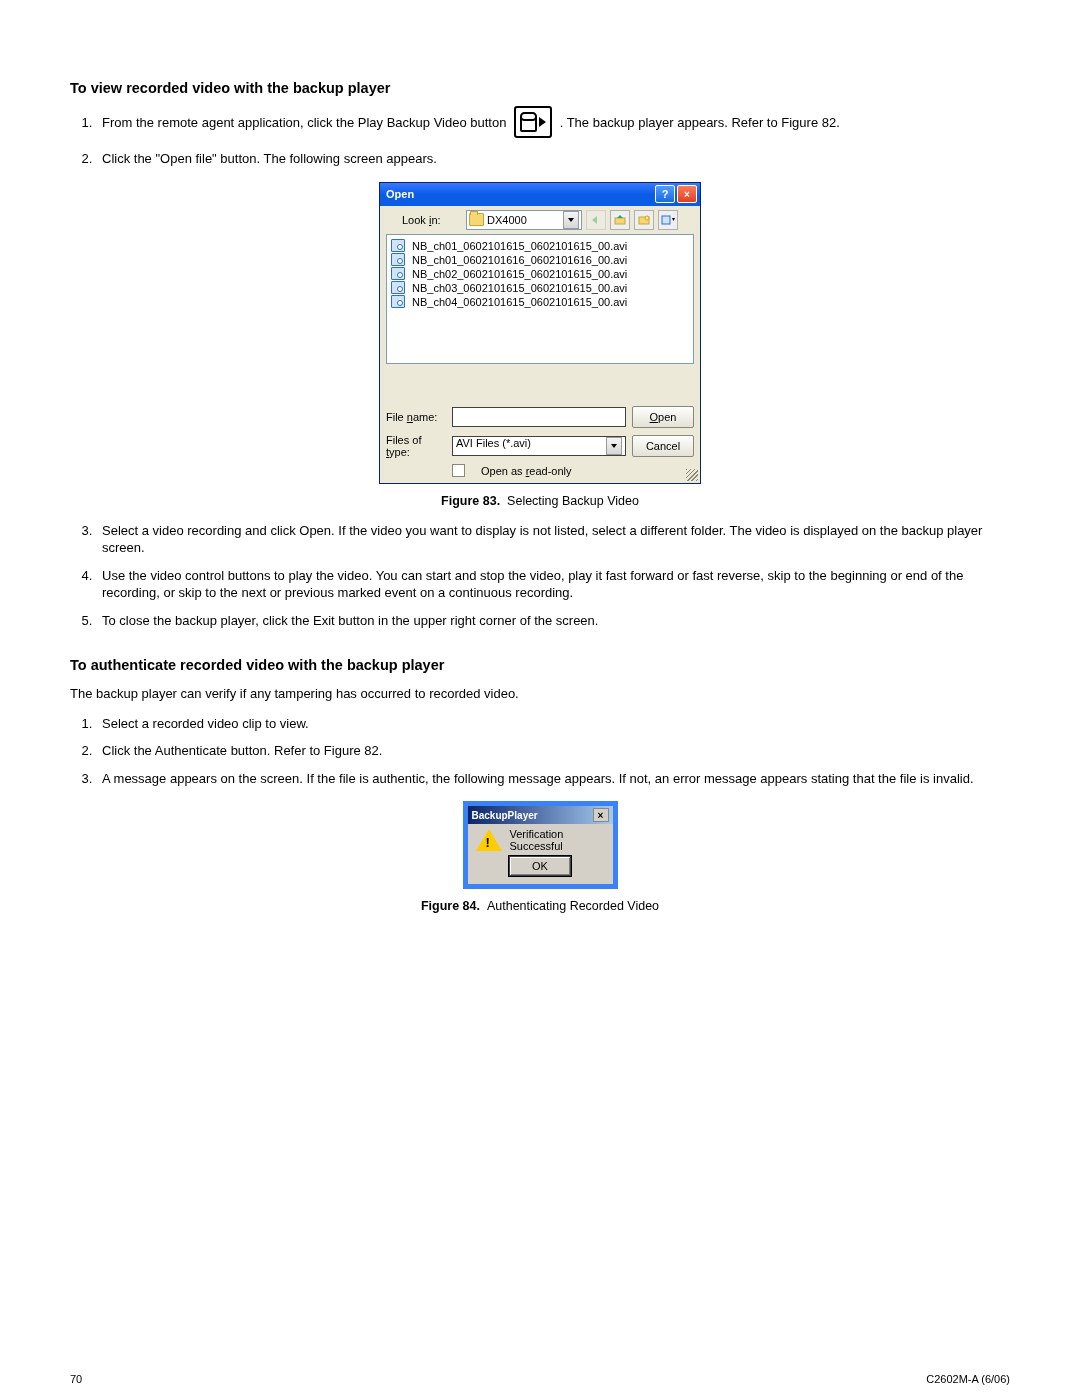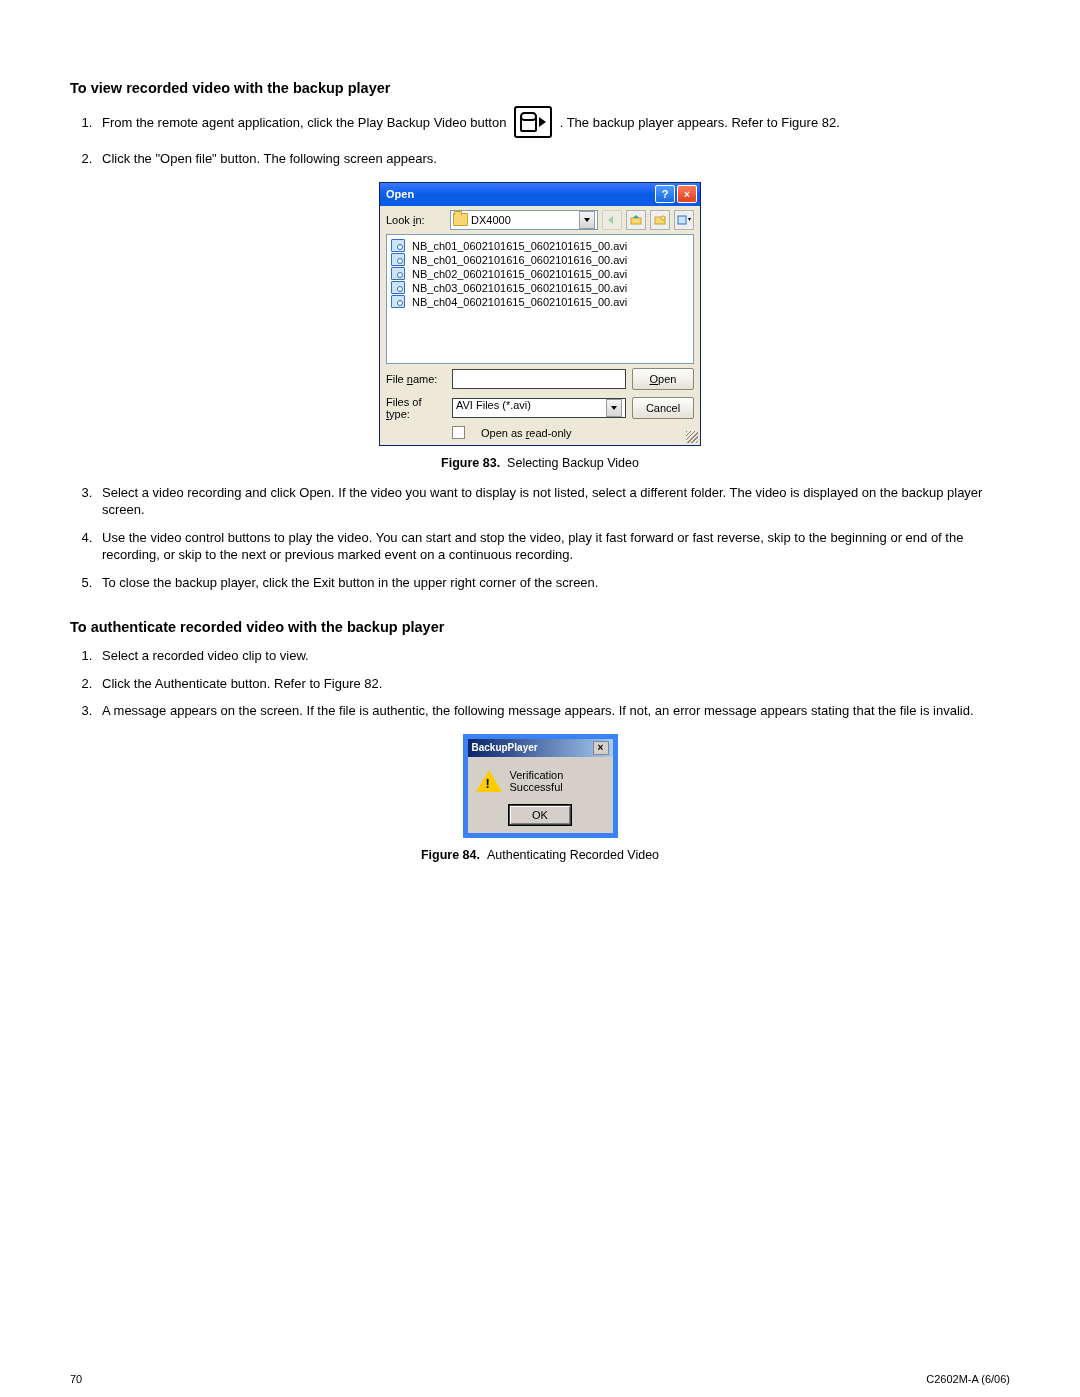--- a/index.html
+++ b/index.html
@@ -102,21 +102,21 @@
     align-items: center;
     justify-content: center;
     font-family: Arial;
   }
   .xp-help { background: linear-gradient(#4e9dff,#1a6ae0); color: #fff; font-size: 11px; }
   .xp-close { background: linear-gradient(#ff7a5a,#e04020); color:#fff; font-size: 10px; font-weight:bold; }
 
   .xp-row {
     display: flex;
     align-items: center;
-    padding: 4px 6px;
+    padding: 4px 22px;
     gap: 4px;
   }
   .xp-label { width: 60px; text-decoration: none; }
   .xp-label u { text-decoration: underline; }
   .xp-select {
     flex: 1;
     background: #fff;
     border: 1px solid #7f9db9;
     height: 18px;
     display: flex;
@@ -170,35 +170,35 @@
   .xp-btn{
     width:60px; height:20px; background:linear-gradient(#fefefe,#e4e2d6);
     border:1px solid #8a867a; border-radius:2px;
     display:flex;align-items:center;justify-content:center;
     font-family:Tahoma,Arial,sans-serif;font-size:11px;
   }
   .xp-check{display:flex;align-items:flex-end;gap:16px;margin-left:66px;margin-top:2px;}
   .xp-checkbox{width:11px;height:11px;border:1px solid #8a867a;background:#fff;}
   .resize-grip{position:absolute;right:2px;bottom:2px;width:12px;height:12px;
     background:repeating-linear-gradient(135deg,#8a867a 0,#8a867a 1px,transparent 1px,transparent 3px);}
-  .xp-bottom{position:relative;}
+  .xp-bottom{position:relative;margin-top:38px;}
 
   
   .msgbox{
     width:145px;margin:0 auto;border:5px solid #3b82f6;background:#d4d0c8;text-align:left;
     font-family:Tahoma,Arial,sans-serif;font-size:11px;
   }
   .msgbox-title{
     background:linear-gradient(90deg,#0a246a,#a6caf0);color:#fff;font-weight:bold;
     padding:2px 4px;display:flex;align-items:center;height:14px;
   }
   .msgbox-title .t{flex:1;font-size:10px;}
   .msgbox-x{width:14px;height:12px;background:#d4d0c8;border:1px solid #888;
     display:flex;align-items:center;justify-content:center;color:#000;font-size:10px;font-weight:bold;}
-  .msgbox-body{display:flex;gap:8px;align-items:center;padding:12px 8px;}
+  .msgbox-body{display:flex;gap:8px;align-items:center;padding:4px 8px;}
   .warn-ico{width:0;height:0;border-left:13px solid transparent;border-right:13px solid transparent;
     border-bottom:22px solid #ffcc00;position:relative;}
   .warn-ico::after{content:'!';position:absolute;left:-3px;top:6px;font-weight:bold;color:#000;font-size:13px;}
   .msgbox-btn{width:60px;height:18px;margin:0 auto 8px auto;background:#d4d0c8;border:1px solid #404040;
     box-shadow: inset 1px 1px 0 #fff, inset -1px -1px 0 #808080;
     outline:1px solid #000;
     display:flex;align-items:center;justify-content:center;}
 
   p.body-text{margin:0 0 12px 0;line-height:1.35;}
 
@@ -319,20 +319,21 @@
   </div>
 
   <ol class="steps" start="3">
     <li>Select a video recording and click Open. If the video you want to display is not listed, select a different folder. The video is displayed on the backup player screen.</li>
     <li>Use the video control buttons to play the video. You can start and stop the video, play it fast forward or fast reverse, skip to the beginning or end of the recording, or skip to the next or previous marked event on a continuous recording.</li>
     <li>To close the backup player, click the Exit button in the upper right corner of the screen.</li>
   </ol>
 
   <div class="heading">To authenticate recorded video with the backup player</div>
 
+  <p class="body-text">The backup player can verify if any tampering has occurred to recorded video.</p>
 
   <ol class="steps">
     <li>Select a recorded video clip to view.</li>
     <li>Click the Authenticate button. Refer to Figure 82.</li>
     <li>A message appears on the screen. If the file is authentic, the following message appears. If not, an error message appears stating that the file is invalid.</li>
   </ol>
 
   <div class="figure-wrap">
     <div class="msgbox">
       <div class="msgbox-title">

